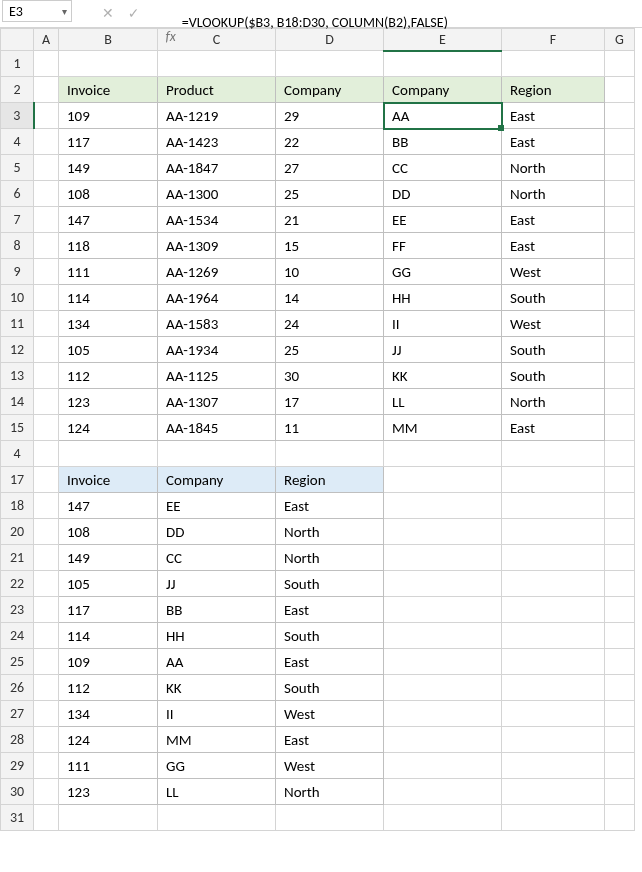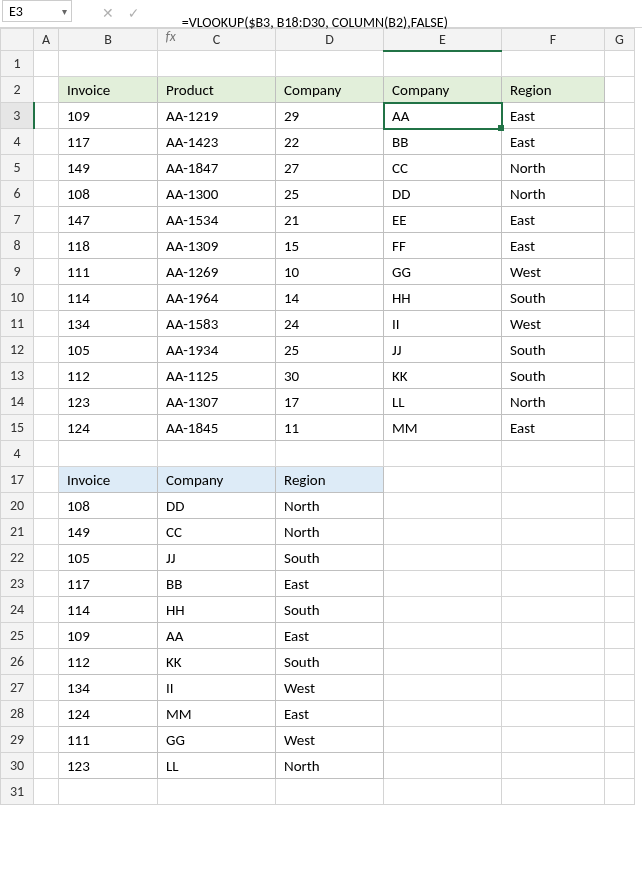--- a/index.html
+++ b/index.html
@@ -518,20 +518,44 @@
           <div class="cellwrap"></div>
         </td>
         <td class="colF">
           <div class="cellwrap"></div>
         </td>
         <td class="colG">
           <div class="cellwrap"></div>
         </td>
       </tr>
       <tr class="row-table">
+        <td class="rowhdr">18</td>
+        <td class="colA">
+          <div class="cellwrap"></div>
+        </td>
+        <td class="colB dc">
+          <div class="cellwrap">147</div>
+        </td>
+        <td class="colC dc">
+          <div class="cellwrap">EE</div>
+        </td>
+        <td class="colD dc">
+          <div class="cellwrap">East</div>
+        </td>
+        <td class="colE">
+          <div class="cellwrap"></div>
+        </td>
+        <td class="colF">
+          <div class="cellwrap"></div>
+        </td>
+        <td class="colG">
+          <div class="cellwrap"></div>
+        </td>
+      </tr>
+      <tr class="row-table">
         <td class="rowhdr">20</td>
         <td class="colA">
           <div class="cellwrap"></div>
         </td>
         <td class="colB dc">
           <div class="cellwrap">108</div>
         </td>
         <td class="colC dc">
           <div class="cellwrap">DD</div>
         </td>

